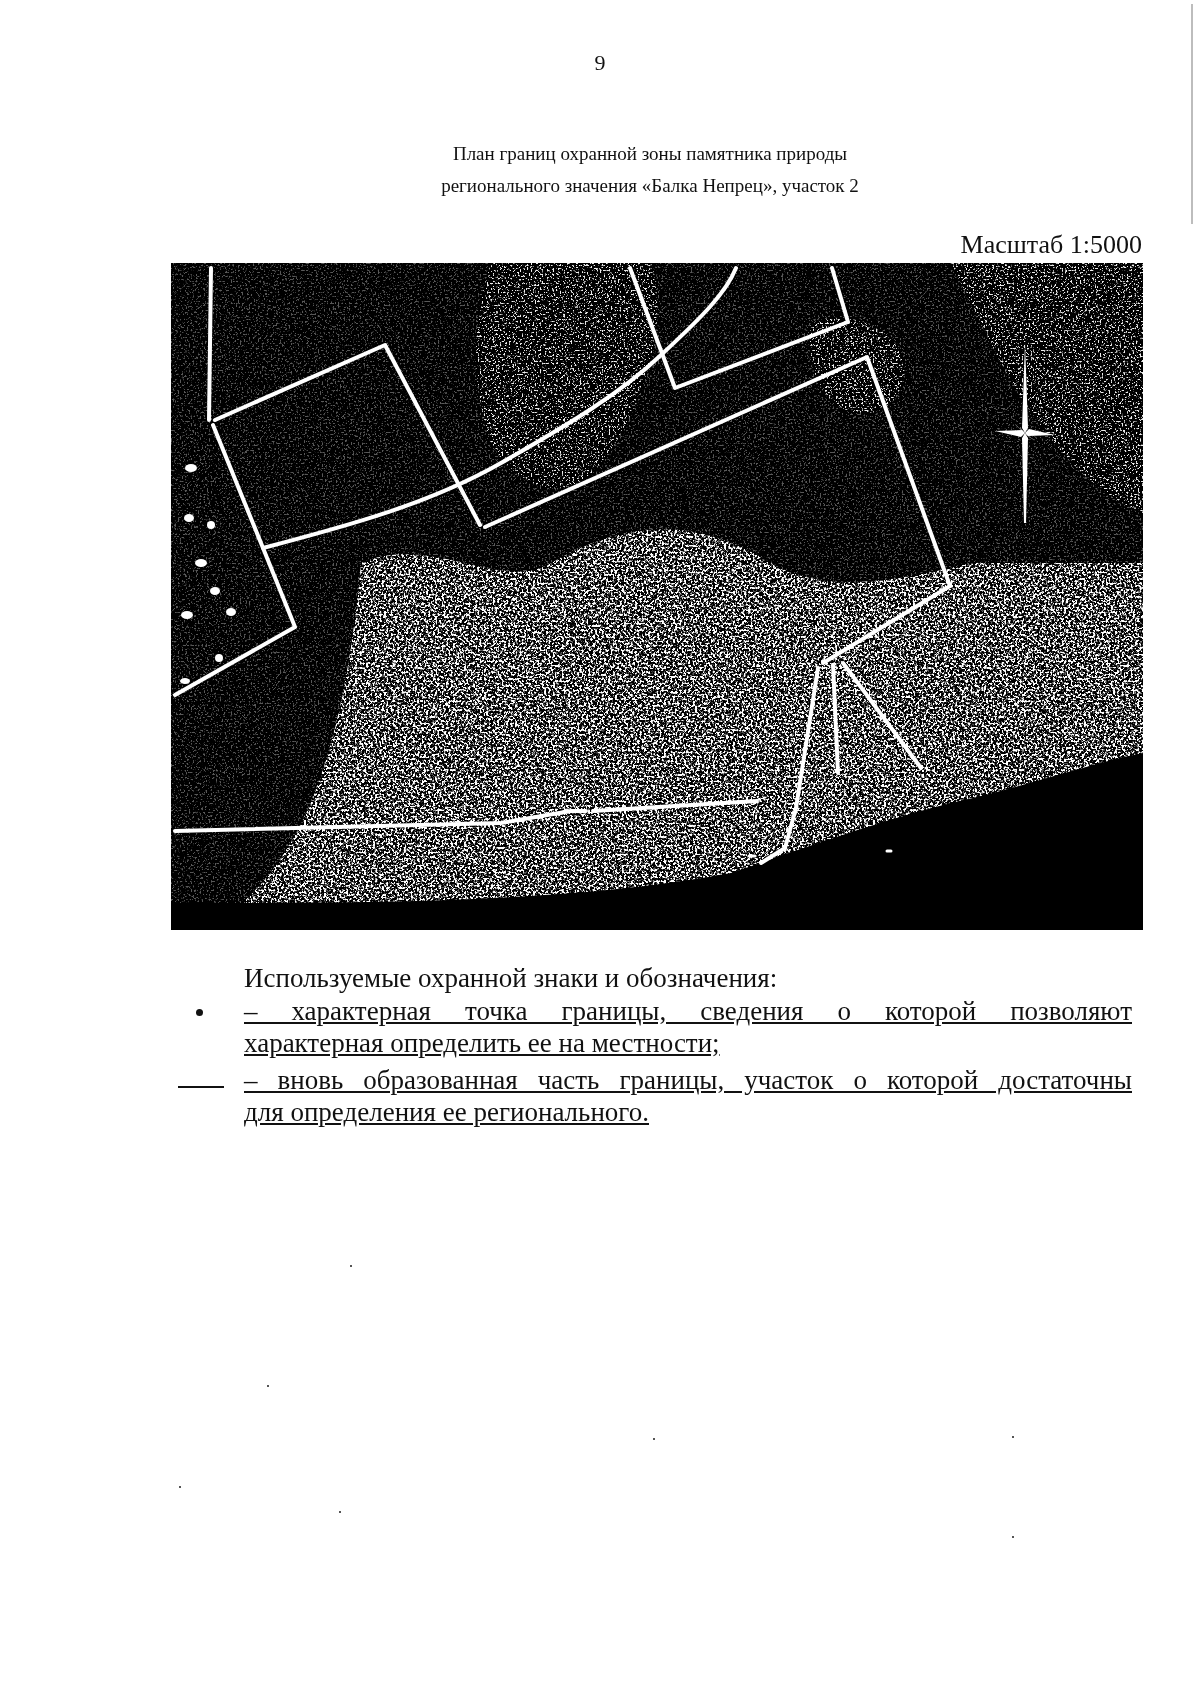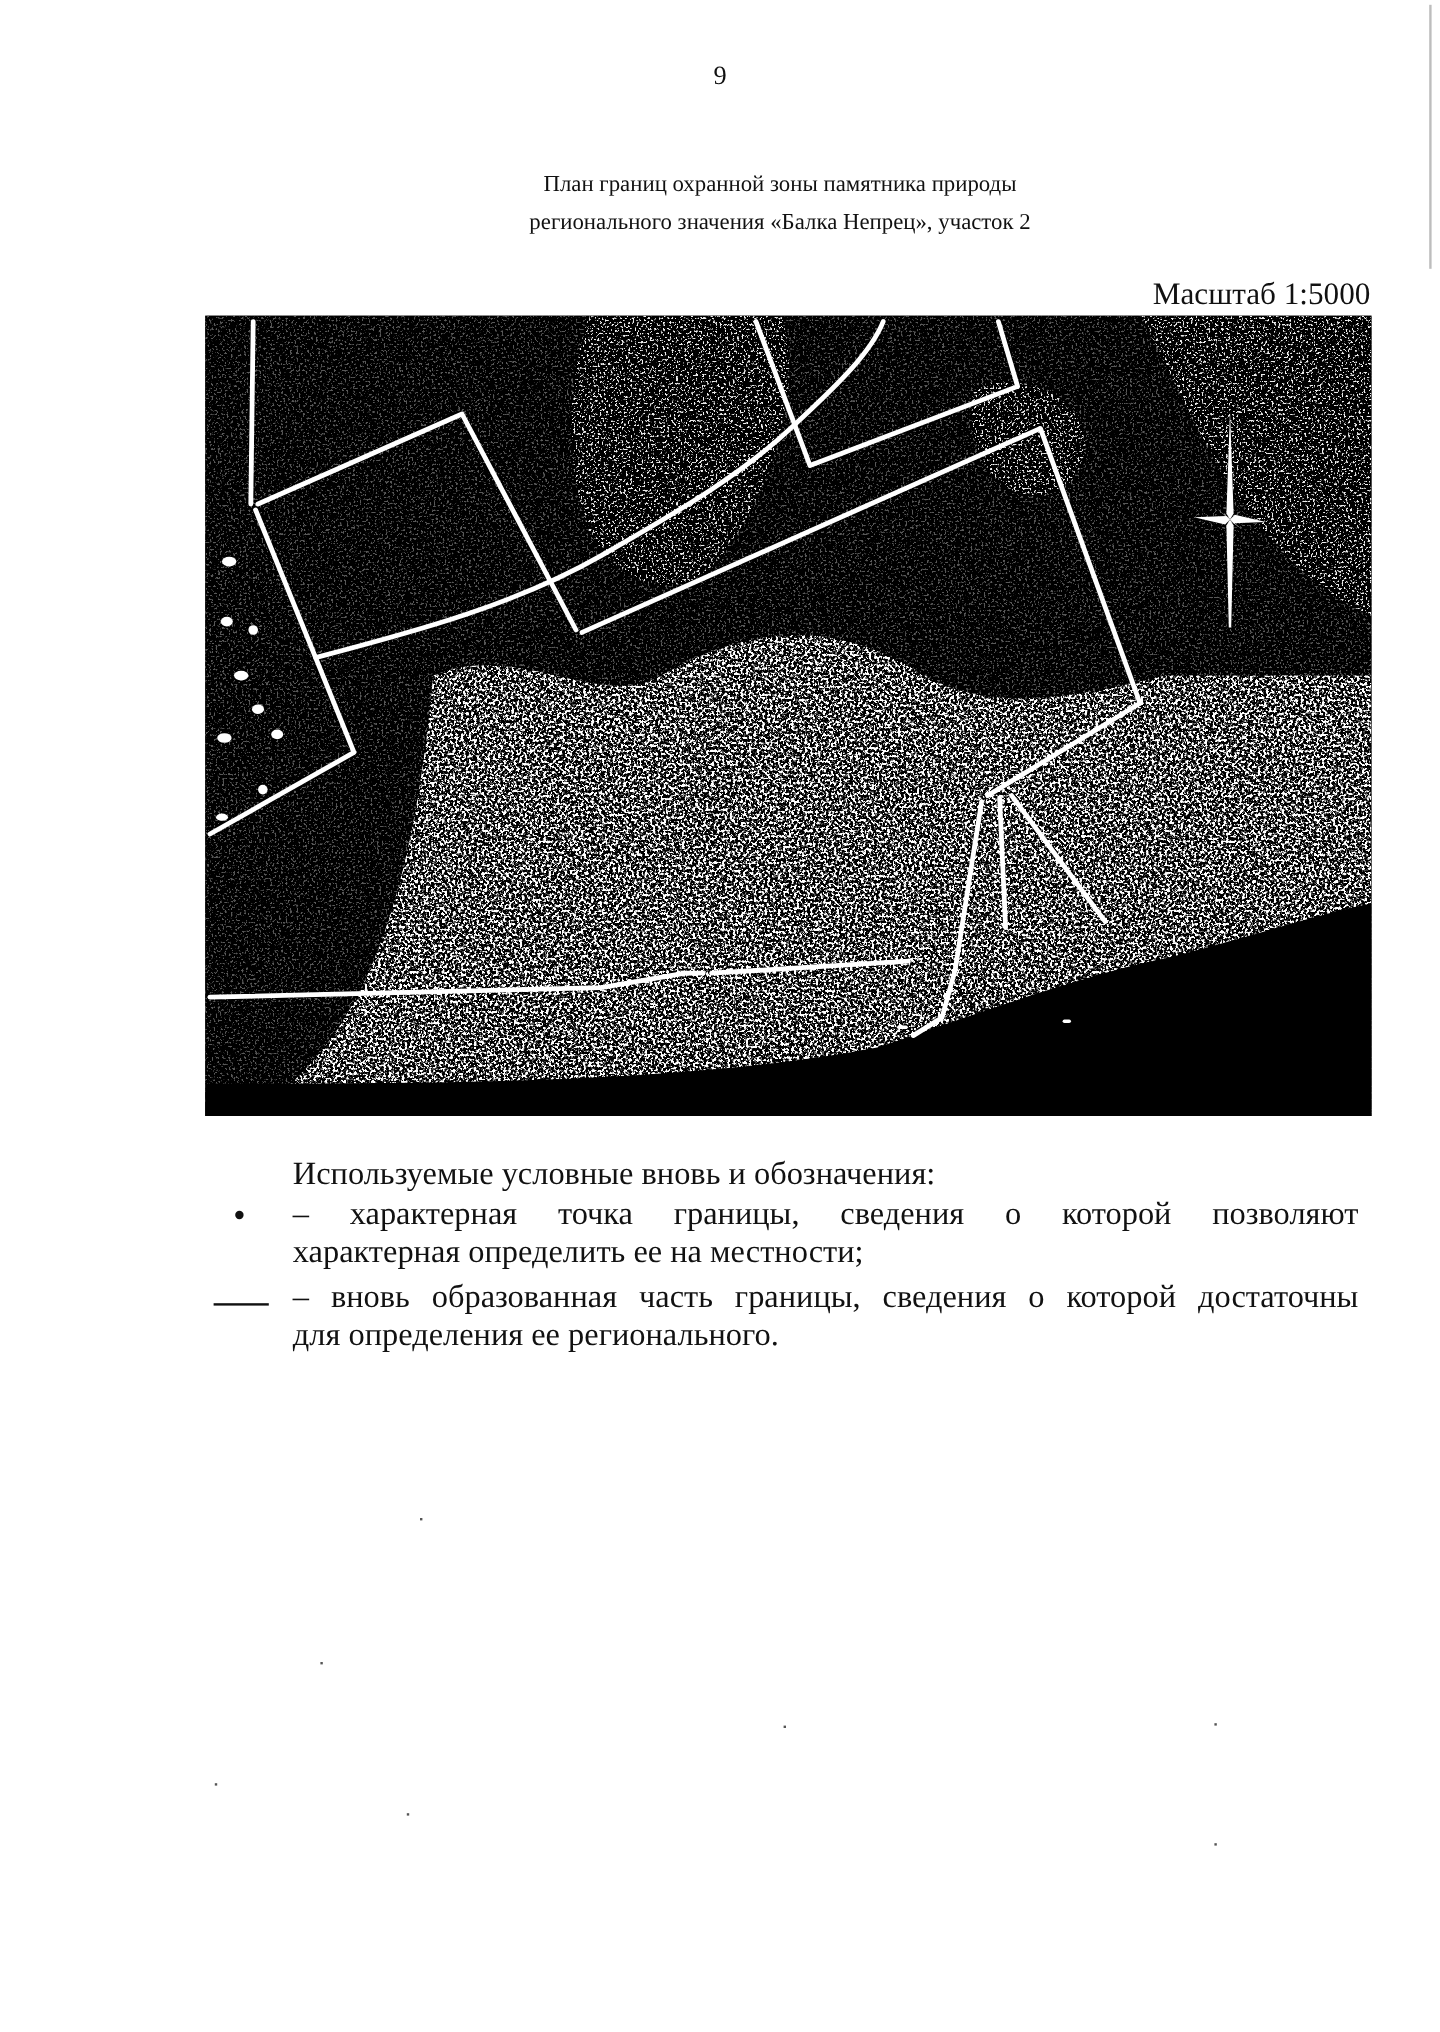--- a/index.html
+++ b/index.html
@@ -9,21 +9,21 @@
                    font-size: 22px; }
     .title { position: absolute; top: 138px; left: 300px; width: 700px; text-align: center;
              font-size: 19px; line-height: 32px; }
     .scale { position: absolute; top: 230px; left: 860px; width: 282px; text-align: right;
              font-size: 26px; }
     .map { position: absolute; left: 171px; top: 263px; width: 972px; height: 667px;
            background: #000; overflow: hidden; }
     .map svg { display: block; }
     .legend { position: absolute; top: 962px; left: 0; width: 1200px; font-size: 27px; line-height: 32px; }
     .legend-heading { position: absolute; left: 244px; top: 0; white-space: nowrap; }
-    .legend-item { position: absolute; left: 244px; width: 888px; }
+    .legend-item { position: absolute; left: 244px; width: 888px; text-decoration: underline; }
     .legend-item.item-1 { top: 33px; }
     .legend-item.item-2 { top: 102px; }
     .legend-text { text-align: justify; text-align-last: left; display: block; }
     .legend-text .first { text-align: justify; text-align-last: justify; display: block; }
     .symbol-dot { position: absolute; left: -48px; top: 14px; width: 7px; height: 7px; border-radius: 50%; background: #111; }
     .symbol-line { position: absolute; left: -66px; top: 22px; width: 46px; height: 2px; background: #111; }
     .scan-line { position: absolute; left: 1191px; top: 4px; width: 2px; height: 220px; background: #bdbdbd; }
     .speck { position: absolute; width: 2px; height: 2px; background: #555; }
   </style>
 </head>
@@ -122,34 +122,34 @@
       <ellipse cx="44" cy="328" rx="5" ry="4"></ellipse>
       <ellipse cx="16" cy="352" rx="6" ry="4"></ellipse>
       <ellipse cx="60" cy="349" rx="5" ry="4"></ellipse>
       <ellipse cx="48" cy="395" rx="4" ry="4"></ellipse>
       <ellipse cx="14" cy="418" rx="5" ry="3"></ellipse>
     </g>
   </svg>
 </div>
 
 <div class="legend">
-  <div class="legend-heading">Используемые условные вновь и обозначения:</div>
+  <div class="legend-heading">Используемые охранной знаки и обозначения:</div>
 
   <div class="legend-item item-1">
     <span class="symbol-dot"></span>
     <span class="legend-text">
       <span class="first">– характерная точка границы, сведения о которой позволяют</span>
       <span>характерная определить ее на местности;</span>
     </span>
   </div>
 
   <div class="legend-item item-2">
     <span class="symbol-line"></span>
     <span class="legend-text">
-      <span class="first">– вновь образованная часть границы, сведения о которой достаточны</span>
+      <span class="first">– вновь образованная часть границы, участок о которой достаточны</span>
       <span>для определения ее регионального.</span>
     </span>
   </div>
 </div>
 
 <div class="speck" style="left:267px;top:1385px"></div>
 <div class="speck" style="left:179px;top:1486px"></div>
 <div class="speck" style="left:339px;top:1511px"></div>
 <div class="speck" style="left:653px;top:1438px"></div>
 <div class="speck" style="left:1012px;top:1436px"></div>

